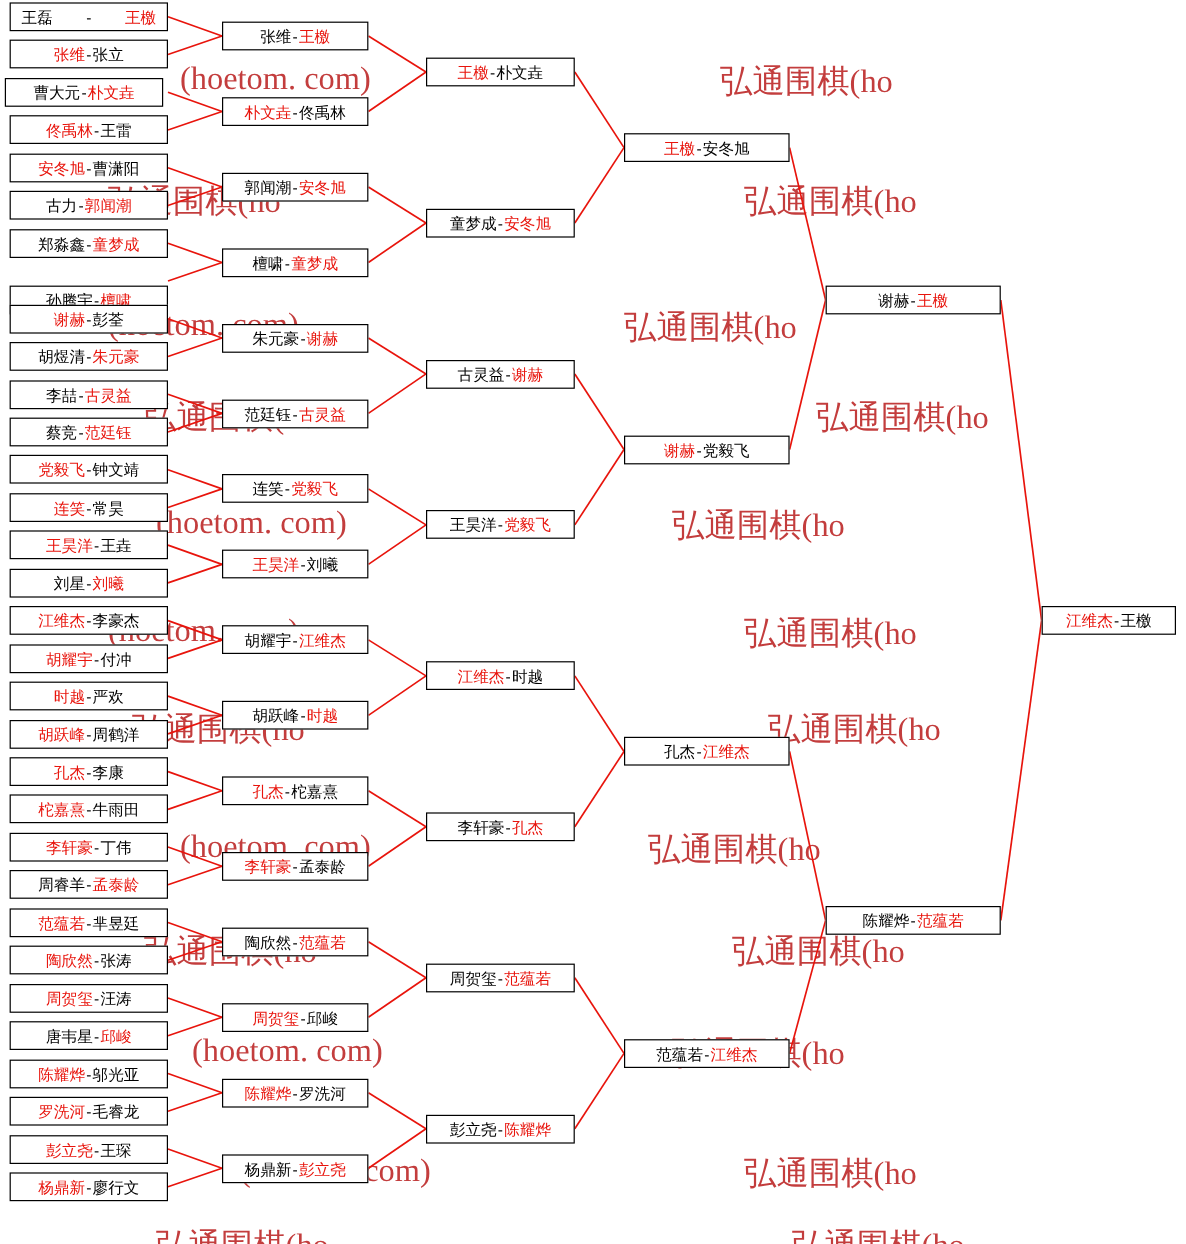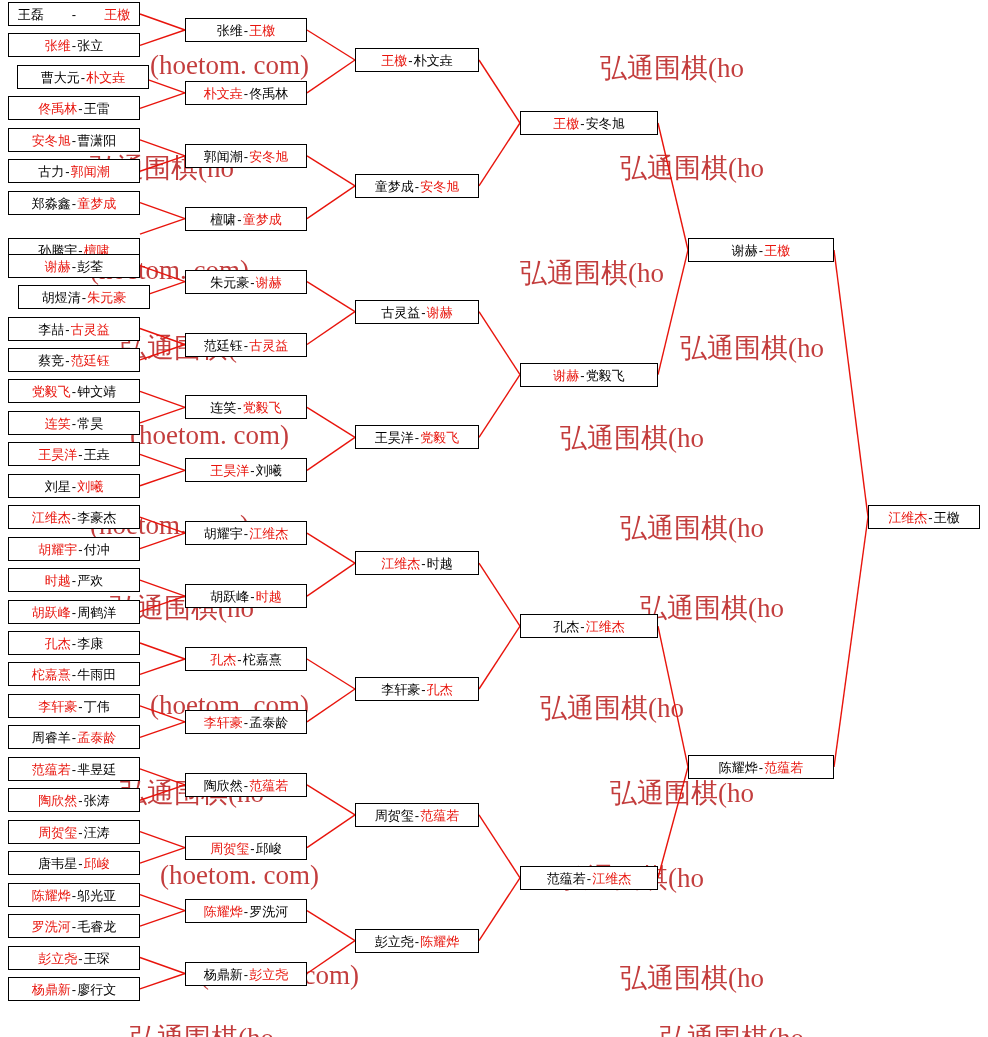--- a/index.html
+++ b/index.html
@@ -171,21 +171,21 @@
       <div class="match" style="left: 8px; top: 2px; width: 132px; height: 24px; gap: 27px;">
         <span class="p lose">王磊</span>
         <span class="sep">-</span>
         <span class="p win">王檄</span>
       </div>
       <div class="match" style="left: 8px; top: 33px; width: 132px; height: 24px;">
         <span class="p win">张维</span>
         <span class="sep">-</span>
         <span class="p lose">张立</span>
       </div>
-      <div class="match" style="left: 17px; top: 65px; width: 132px; height: 24px;">
+      <div class="match" style="left: 4px; top: 65px; width: 132px; height: 24px;">
         <span class="p lose">曹大元</span>
         <span class="sep">-</span>
         <span class="p win">朴文垚</span>
       </div>
       <div class="match" style="left: 8px; top: 96px; width: 132px; height: 24px;">
         <span class="p win">佟禹林</span>
         <span class="sep">-</span>
         <span class="p lose">王雷</span>
       </div>
       <div class="match" style="left: 8px; top: 128px; width: 132px; height: 24px;">
@@ -206,21 +206,21 @@
       <div class="match" style="left: 8px; top: 238px; width: 132px; height: 24px;">
         <span class="p lose">孙腾宇</span>
         <span class="sep">-</span>
         <span class="p win">檀啸</span>
       </div>
       <div class="match" style="left: 8px; top: 254px; width: 132px; height: 24px;">
         <span class="p win">谢赫</span>
         <span class="sep">-</span>
         <span class="p lose">彭荃</span>
       </div>
-      <div class="match" style="left: 8px; top: 285px; width: 132px; height: 24px; margin-left: 10px;">
+      <div class="match" style="left: 8px; top: 285px; width: 132px; height: 24px;">
         <span class="p lose">胡煜清</span>
         <span class="sep">-</span>
         <span class="p win">朱元豪</span>
       </div>
       <div class="match" style="left: 8px; top: 317px; width: 132px; height: 24px;">
         <span class="p lose">李喆</span>
         <span class="sep">-</span>
         <span class="p win">古灵益</span>
       </div>
       <div class="match" style="left: 8px; top: 348px; width: 132px; height: 24px;">

